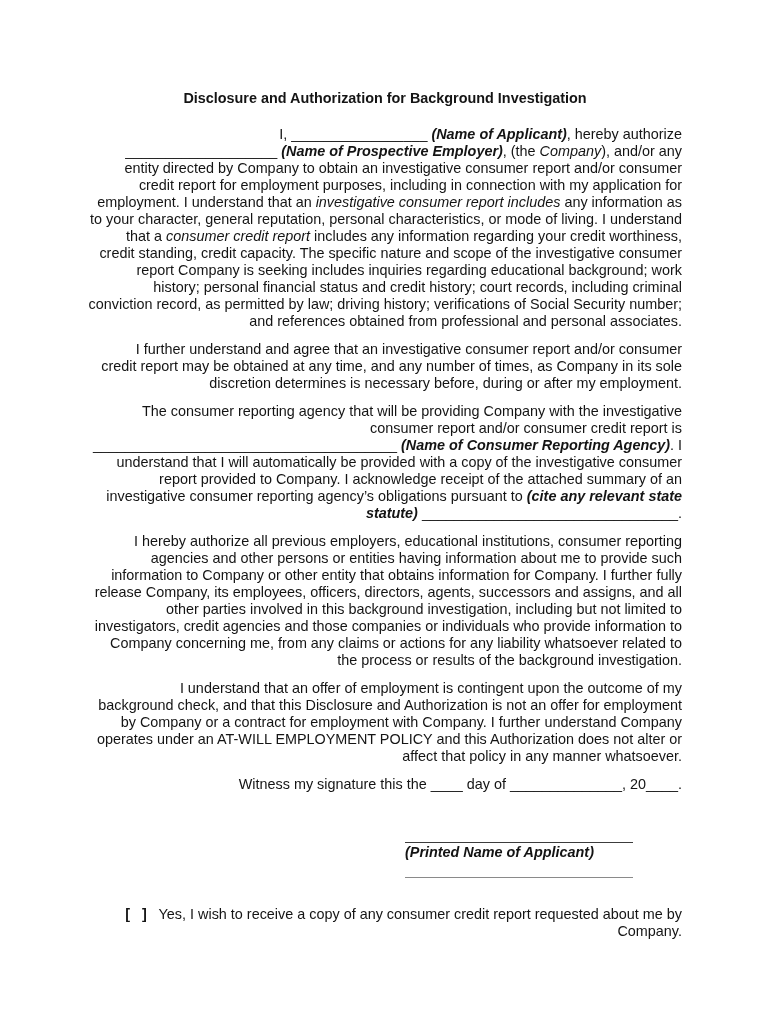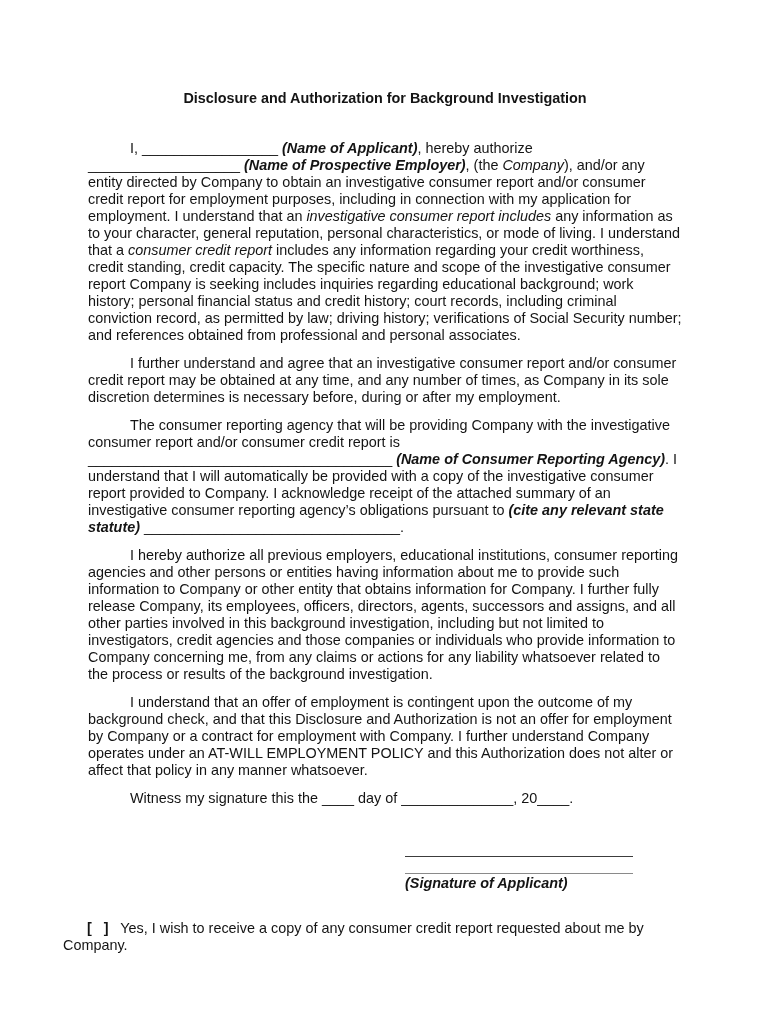--- a/index.html
+++ b/index.html
@@ -13,26 +13,27 @@
     font-family: "Liberation Sans", sans-serif;
     font-size: 14.4px;
     line-height: 17px;
     padding: 90px 88px 0 88px;
     overflow: hidden;
   }
   .doc-title {
     font-size: 14.4px;
     font-weight: bold;
     text-align: center;
-    margin-bottom: 33px;
+    margin-bottom: 19px;
     white-space: nowrap;
   }
   .par {
     white-space: pre-wrap;
     margin-bottom: 11px;
+    text-align: right;
   }
   .indent { text-indent: 42px; }
   .seg-i  { font-style: italic; }
   .seg-bi { font-style: italic; font-weight: bold; }
   .seg-blank { letter-spacing: 0; }
   .seg-cb { font-weight: bold; }
   .witness-par { margin-bottom: 16px; }
   .sig-block {
     margin-top: 49px;
     margin-left: 317px;
@@ -73,19 +74,19 @@
   <p class="par indent"><span>The consumer reporting agency that will be providing Company with the investigative consumer report and/or consumer credit report is </span><span class="seg-blank">______________________________________</span><span> </span><span class="seg-bi">(Name of Consumer Reporting Agency)</span><span>. I understand that I will automatically be provided with a copy of the investigative consumer report provided to Company. I acknowledge receipt of the attached summary of an investigative consumer reporting agency’s obligations pursuant to </span><span class="seg-bi">(cite any relevant state statute)</span><span> </span><span class="seg-blank">________________________________</span><span>.</span></p>
 
   <p class="par indent"><span>I hereby authorize all previous employers, educational institutions, consumer reporting agencies and other persons or entities having information about me to provide such information to Company or other entity that obtains information for Company. I further fully release Company, its employees, officers, directors, agents, successors and assigns, and all other parties involved in this background investigation, including but not limited to investigators, credit agencies and those companies or individuals who provide information to Company concerning me, from any claims or actions for any liability whatsoever related to the process or results of the background investigation.</span></p>
 
   <p class="par indent"><span>I understand that an offer of employment is contingent upon the outcome of my background check, and that this Disclosure and Authorization is not an offer for employment by Company or a contract for employment with Company. I further understand Company operates under an AT-WILL EMPLOYMENT POLICY and this Authorization does not alter or affect that policy in any manner whatsoever.</span></p>
 
   <p class="par indent witness-par"><span>Witness my signature this the </span><span class="seg-blank">____</span><span> day of </span><span class="seg-blank">______________</span><span>, 20</span><span class="seg-blank">____</span><span>.</span></p>
 
   <div class="sig-block">
     <div class="sig-rule"></div>
+    <div class="sig-label">(Printed Name of Applicant)</div>
     <div class="sig-rule second"></div>
-    <div class="sig-label">(Signature of Applicant)</div>
   </div>
 
   <p class="par checkbox-par"><span class="seg-cb">[   ]</span><span>   </span><span>Yes, I wish to receive a copy of any consumer credit report requested about me by Company.</span></p>
 
 </div>
 
 </body></html>

